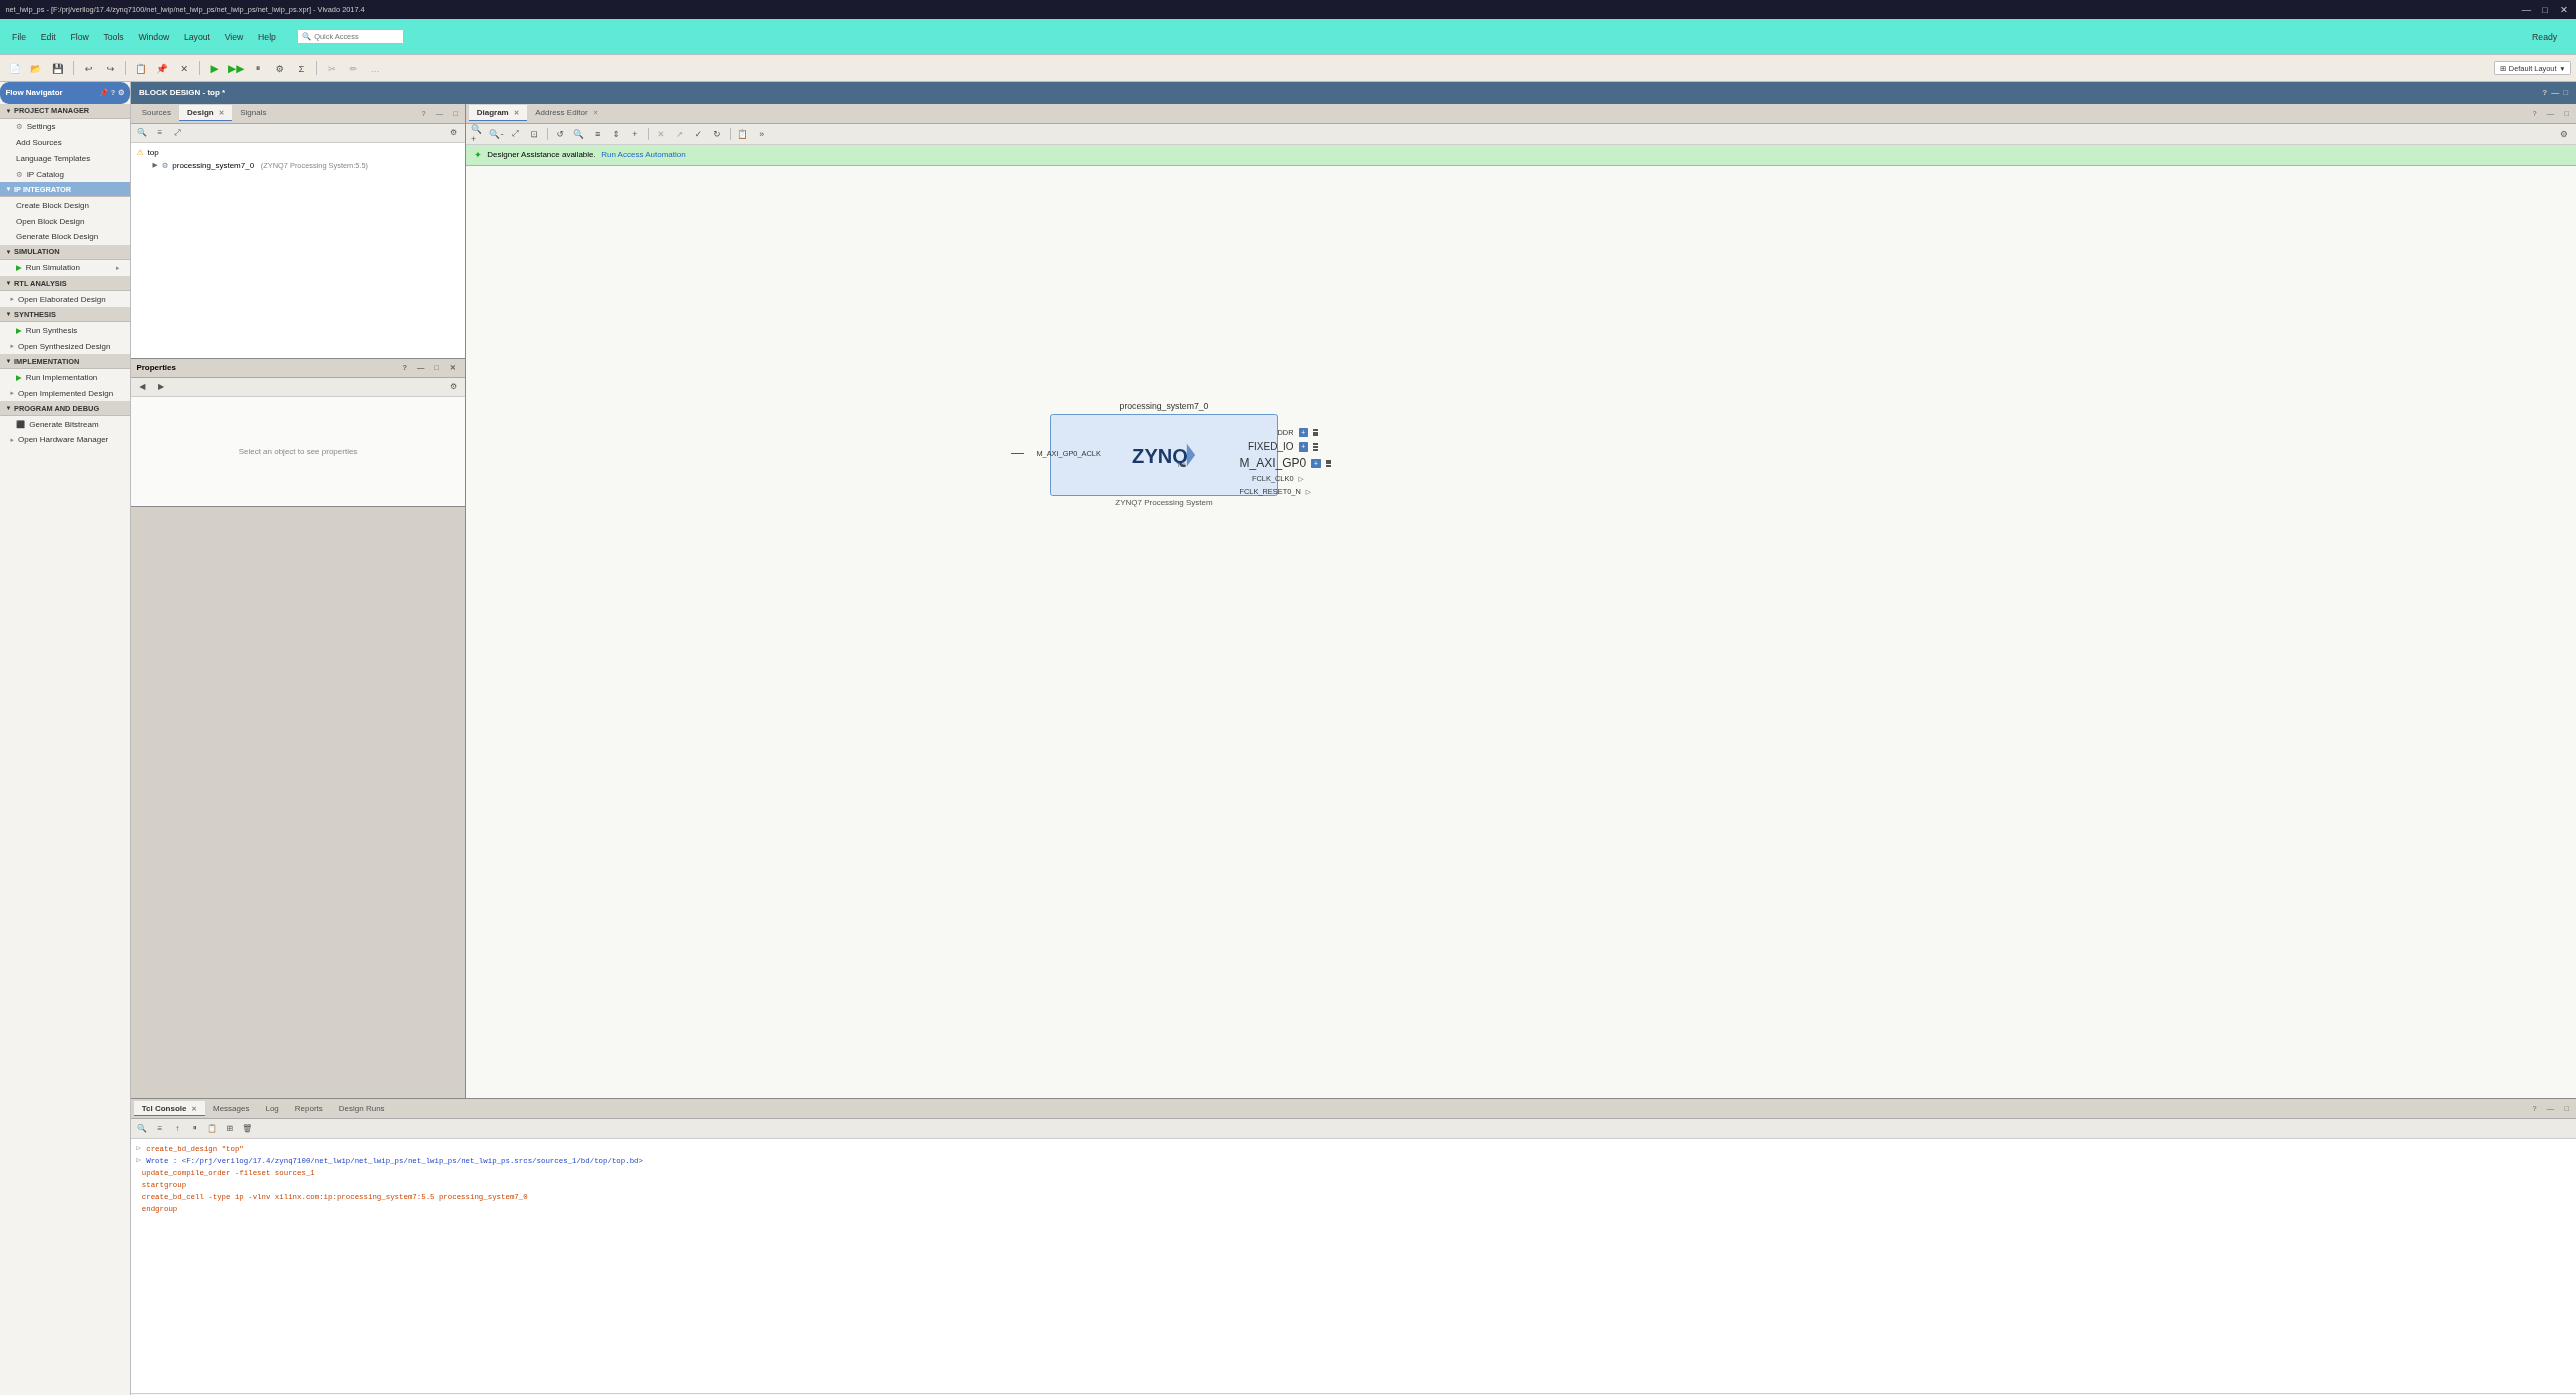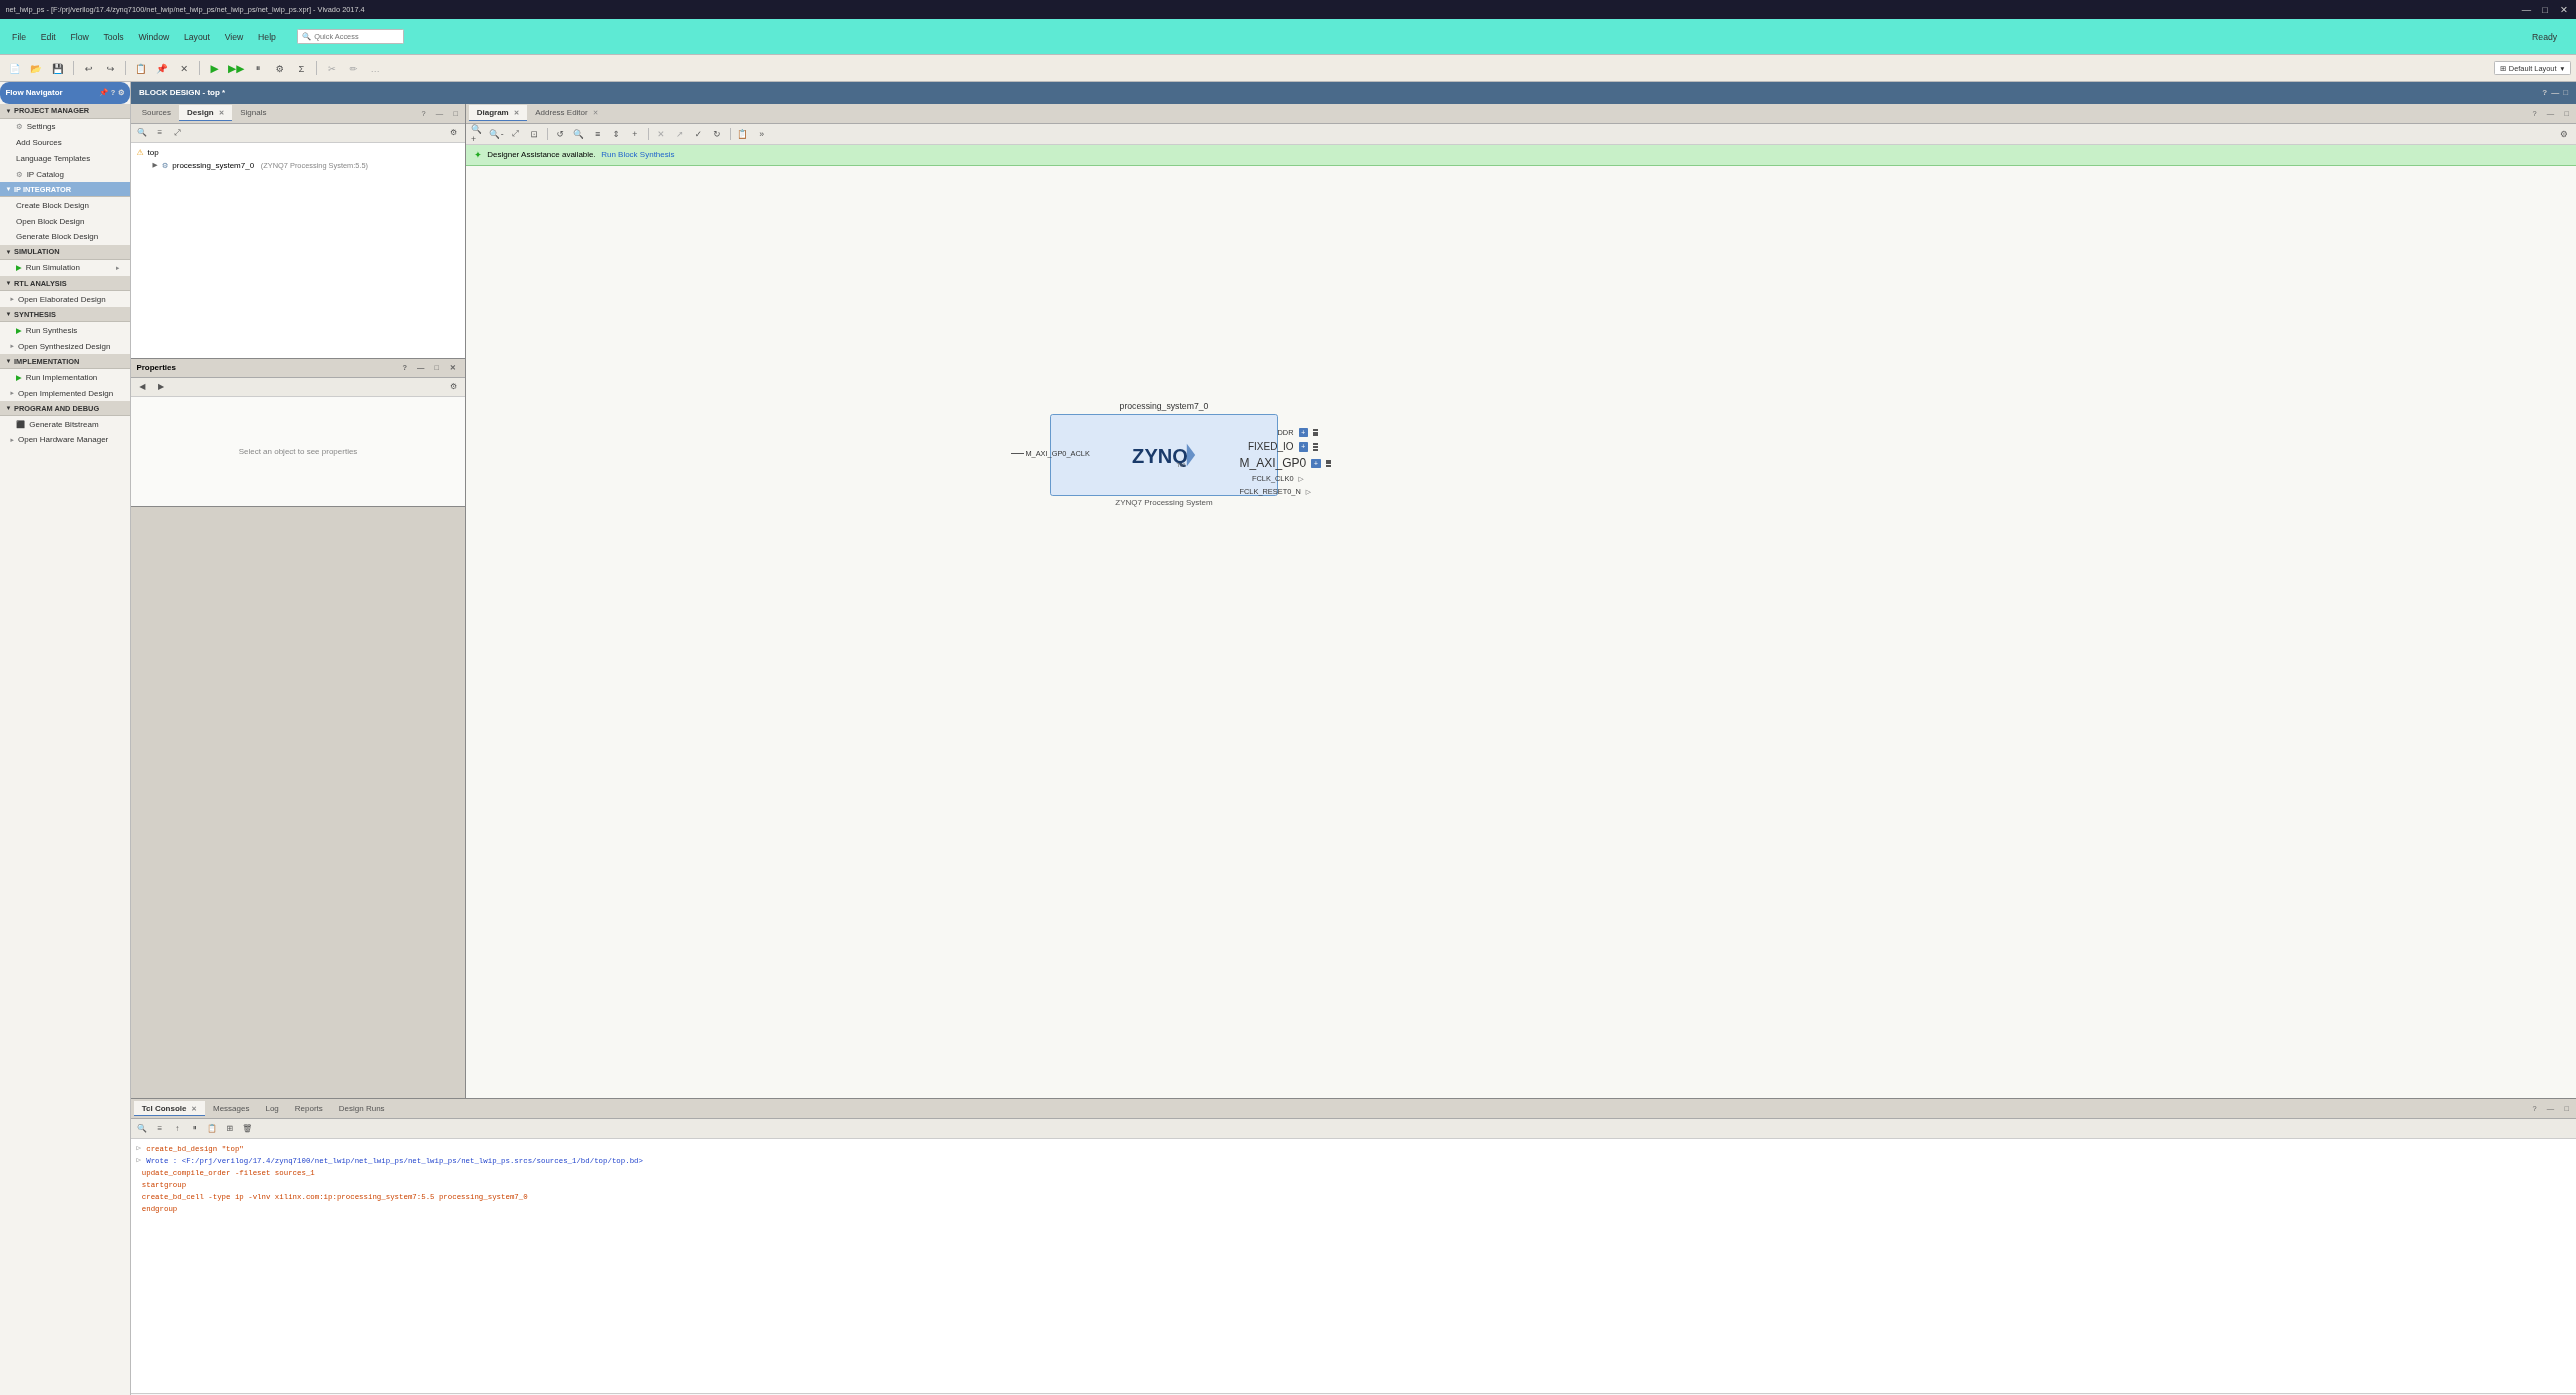--- a/index.html
+++ b/index.html
@@ -87,21 +87,21 @@
     #designer-assist a { color: #2266cc; cursor: pointer; text-decoration: none; }
 
     
     #diagram-canvas { flex: 1; background: #f8f8f4; position: relative; overflow: hidden; }
 
     
     #zynq-block { position: absolute; left: 584px; top: 235px; }
     #zynq-block .block-label-top { font-size: 8.7px; color: #333; text-align: center; margin-bottom: 2.7px; }
     #zynq-block .block-body { background: #dce8f8; border: 1.3px solid #6699cc; border-radius: 2.7px; width: 228px; position: relative; }
     #zynq-block .block-left-ports { position: absolute; left: -40px; top: 34px; display: flex; flex-direction: column; gap: 5.4px; }
-    #zynq-block .port-row { display: flex; align-items: center; gap: 1px; font-size: 7.4px; color: #333; }
+    #zynq-block .port-row { display: flex; align-items: center; gap: 12px; font-size: 7.4px; color: #333; }
     #zynq-block .port-line { width: 13.4px; height: 1.3px; background: #555; }
     #zynq-block .block-right-ports { position: absolute; right: -54px; top: 13.4px; display: flex; flex-direction: column; gap: 4px; }
     #zynq-block .rport-row { display: flex; align-items: center; gap: 5px; font-size: 7.4px; color: #333; }
     #zynq-block .rport-plus { background: #4a7abc; color: #fff; width: 9.4px; height: 9.4px; display: flex; align-items: center; justify-content: center; font-size: 6.7px; cursor: pointer; border-radius: 0.7px; }
     #zynq-block .rport-arrow { color: #555; font-size: 6.7px; }
     #zynq-block .zynq-logo { display: flex; align-items: center; justify-content: center; padding: 20px 13.4px; }
     #zynq-block .zynq-logo svg { width: 67px; height: 40px; }
     #zynq-block .block-label-bottom { font-size: 8px; color: #555; text-align: center; margin-top: 2.7px; }
 
     
@@ -421,21 +421,21 @@
           <div class="diag-tb-btn">📋</div>
           <div class="diag-tb-btn">»</div>
           <div style="margin-left:auto;">
             <div class="diag-tb-btn">⚙</div>
           </div>
         </div>
 
         <div id="designer-assist">
           <span class="assist-icon">✦</span>
           <span>Designer Assistance available.</span>
-          <a>Run Block Synthesis</a>
+          <a>Run Access Automation</a>
         </div>
 
         <div id="diagram-canvas">
 
           <div id="zynq-block">
             <div class="block-label-top">processing_system7_0</div>
             <div class="block-body">
 
               <div class="block-left-ports">
                 <div class="port-row">

